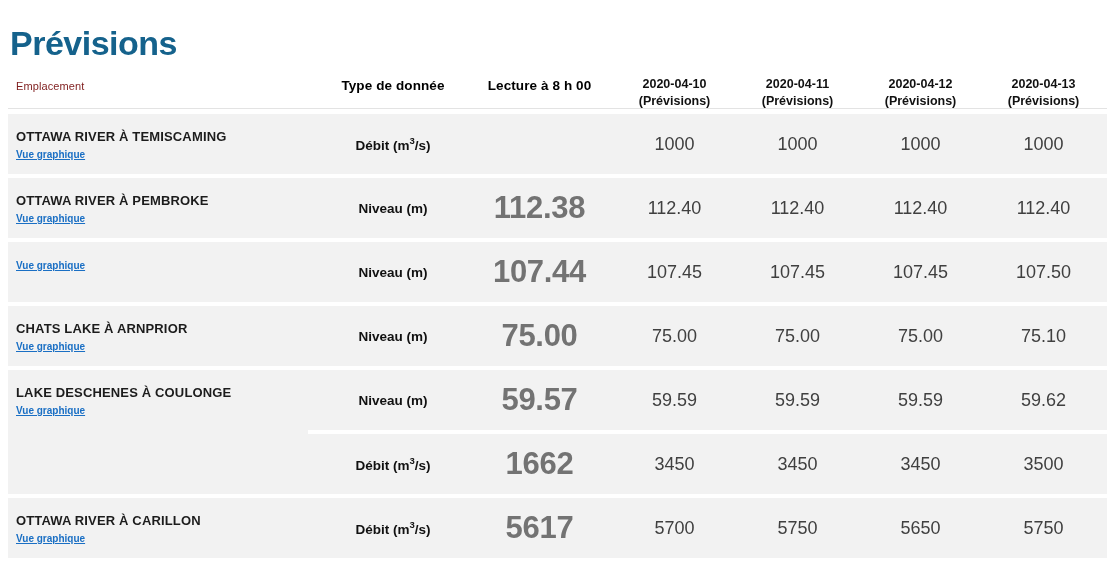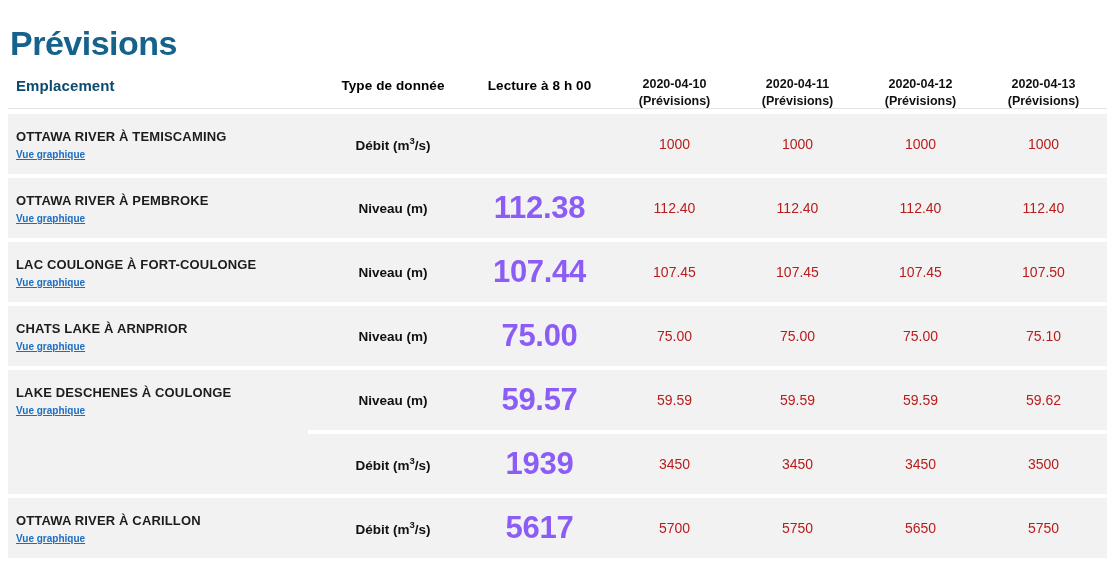--- a/index.html
+++ b/index.html
@@ -64,23 +64,23 @@
   }
 
   
   .c-loc   { width: 300px; flex: 0 0 300px; }
   .c-type  { width: 170px; flex: 0 0 170px; }
   .c-read  { width: 135px; flex: 0 0 135px; }
   .c-fc    { width: 123px; flex: 0 0 123px; }
 
   
   .head-row .c-loc {
-    font-size: 15px;
-    font-weight: bold;
-    color: #0c4a6e;
+    font-size: 11px;
+    font-weight: normal;
+    color: #7f1d1d;
     padding-left: 8px;
     box-sizing: border-box;
     letter-spacing: 0.1px;
   }
   .head-row .c-type,
   .head-row .c-read {
     font-size: 13.5px;
     font-weight: bold;
     color: #000000;
     text-align: center;
@@ -140,30 +140,30 @@
 
   .type-cell {
     font-size: 13.5px;
     font-weight: bold;
     color: #111111;
     text-align: center;
   }
   .read-cell {
     font-size: 31px;
     font-weight: bold;
-    color: #8b5cf6;
+    color: #737373;
     text-align: center;
     padding-right: 12px;
     box-sizing: border-box;
     letter-spacing: -0.3px;
     white-space: nowrap;
   }
   .fc-cell {
-    font-size: 14px;
-    color: #b91c1c;
+    font-size: 18px;
+    color: #404040;
     text-align: center;
   }
 
   .u sup { font-size: 9.5px; vertical-align: super; }
 
   
   .h-single { height: 60px; }
   .h-double { height: 124px; }
 </style>
 </head>
@@ -225,21 +225,20 @@
               <div class="c-read read-cell">112.38</div>
               <div class="c-fc fc-cell">112.40</div>
               <div class="c-fc fc-cell">112.40</div>
               <div class="c-fc fc-cell">112.40</div>
               <div class="c-fc fc-cell">112.40</div>
             </div>
           </div>
         </div>
         <div class="row data-row h-single">
           <div class="c-loc loc-cell">
-            <div class="loc-name">LAC COULONGE À FORT-COULONGE</div>
             <a class="loc-link" href="#">Vue graphique</a>
           </div>
           <div class="meas-group">
             <div class="meas-line">
               <div class="c-type type-cell u"><span>Niveau (m)</span></div>
               <div class="c-read read-cell">107.44</div>
               <div class="c-fc fc-cell">107.45</div>
               <div class="c-fc fc-cell">107.45</div>
               <div class="c-fc fc-cell">107.45</div>
               <div class="c-fc fc-cell">107.50</div>
@@ -271,21 +270,21 @@
             <div class="meas-line">
               <div class="c-type type-cell u"><span>Niveau (m)</span></div>
               <div class="c-read read-cell">59.57</div>
               <div class="c-fc fc-cell">59.59</div>
               <div class="c-fc fc-cell">59.59</div>
               <div class="c-fc fc-cell">59.59</div>
               <div class="c-fc fc-cell">59.62</div>
             </div>
             <div class="meas-line">
               <div class="c-type type-cell u"><span>Débit (m</span><sup>3</sup><span>/s)</span></div>
-              <div class="c-read read-cell">1939</div>
+              <div class="c-read read-cell">1662</div>
               <div class="c-fc fc-cell">3450</div>
               <div class="c-fc fc-cell">3450</div>
               <div class="c-fc fc-cell">3450</div>
               <div class="c-fc fc-cell">3500</div>
             </div>
           </div>
         </div>
         <div class="row data-row h-single">
           <div class="c-loc loc-cell">
             <div class="loc-name">OTTAWA RIVER À CARILLON</div>

